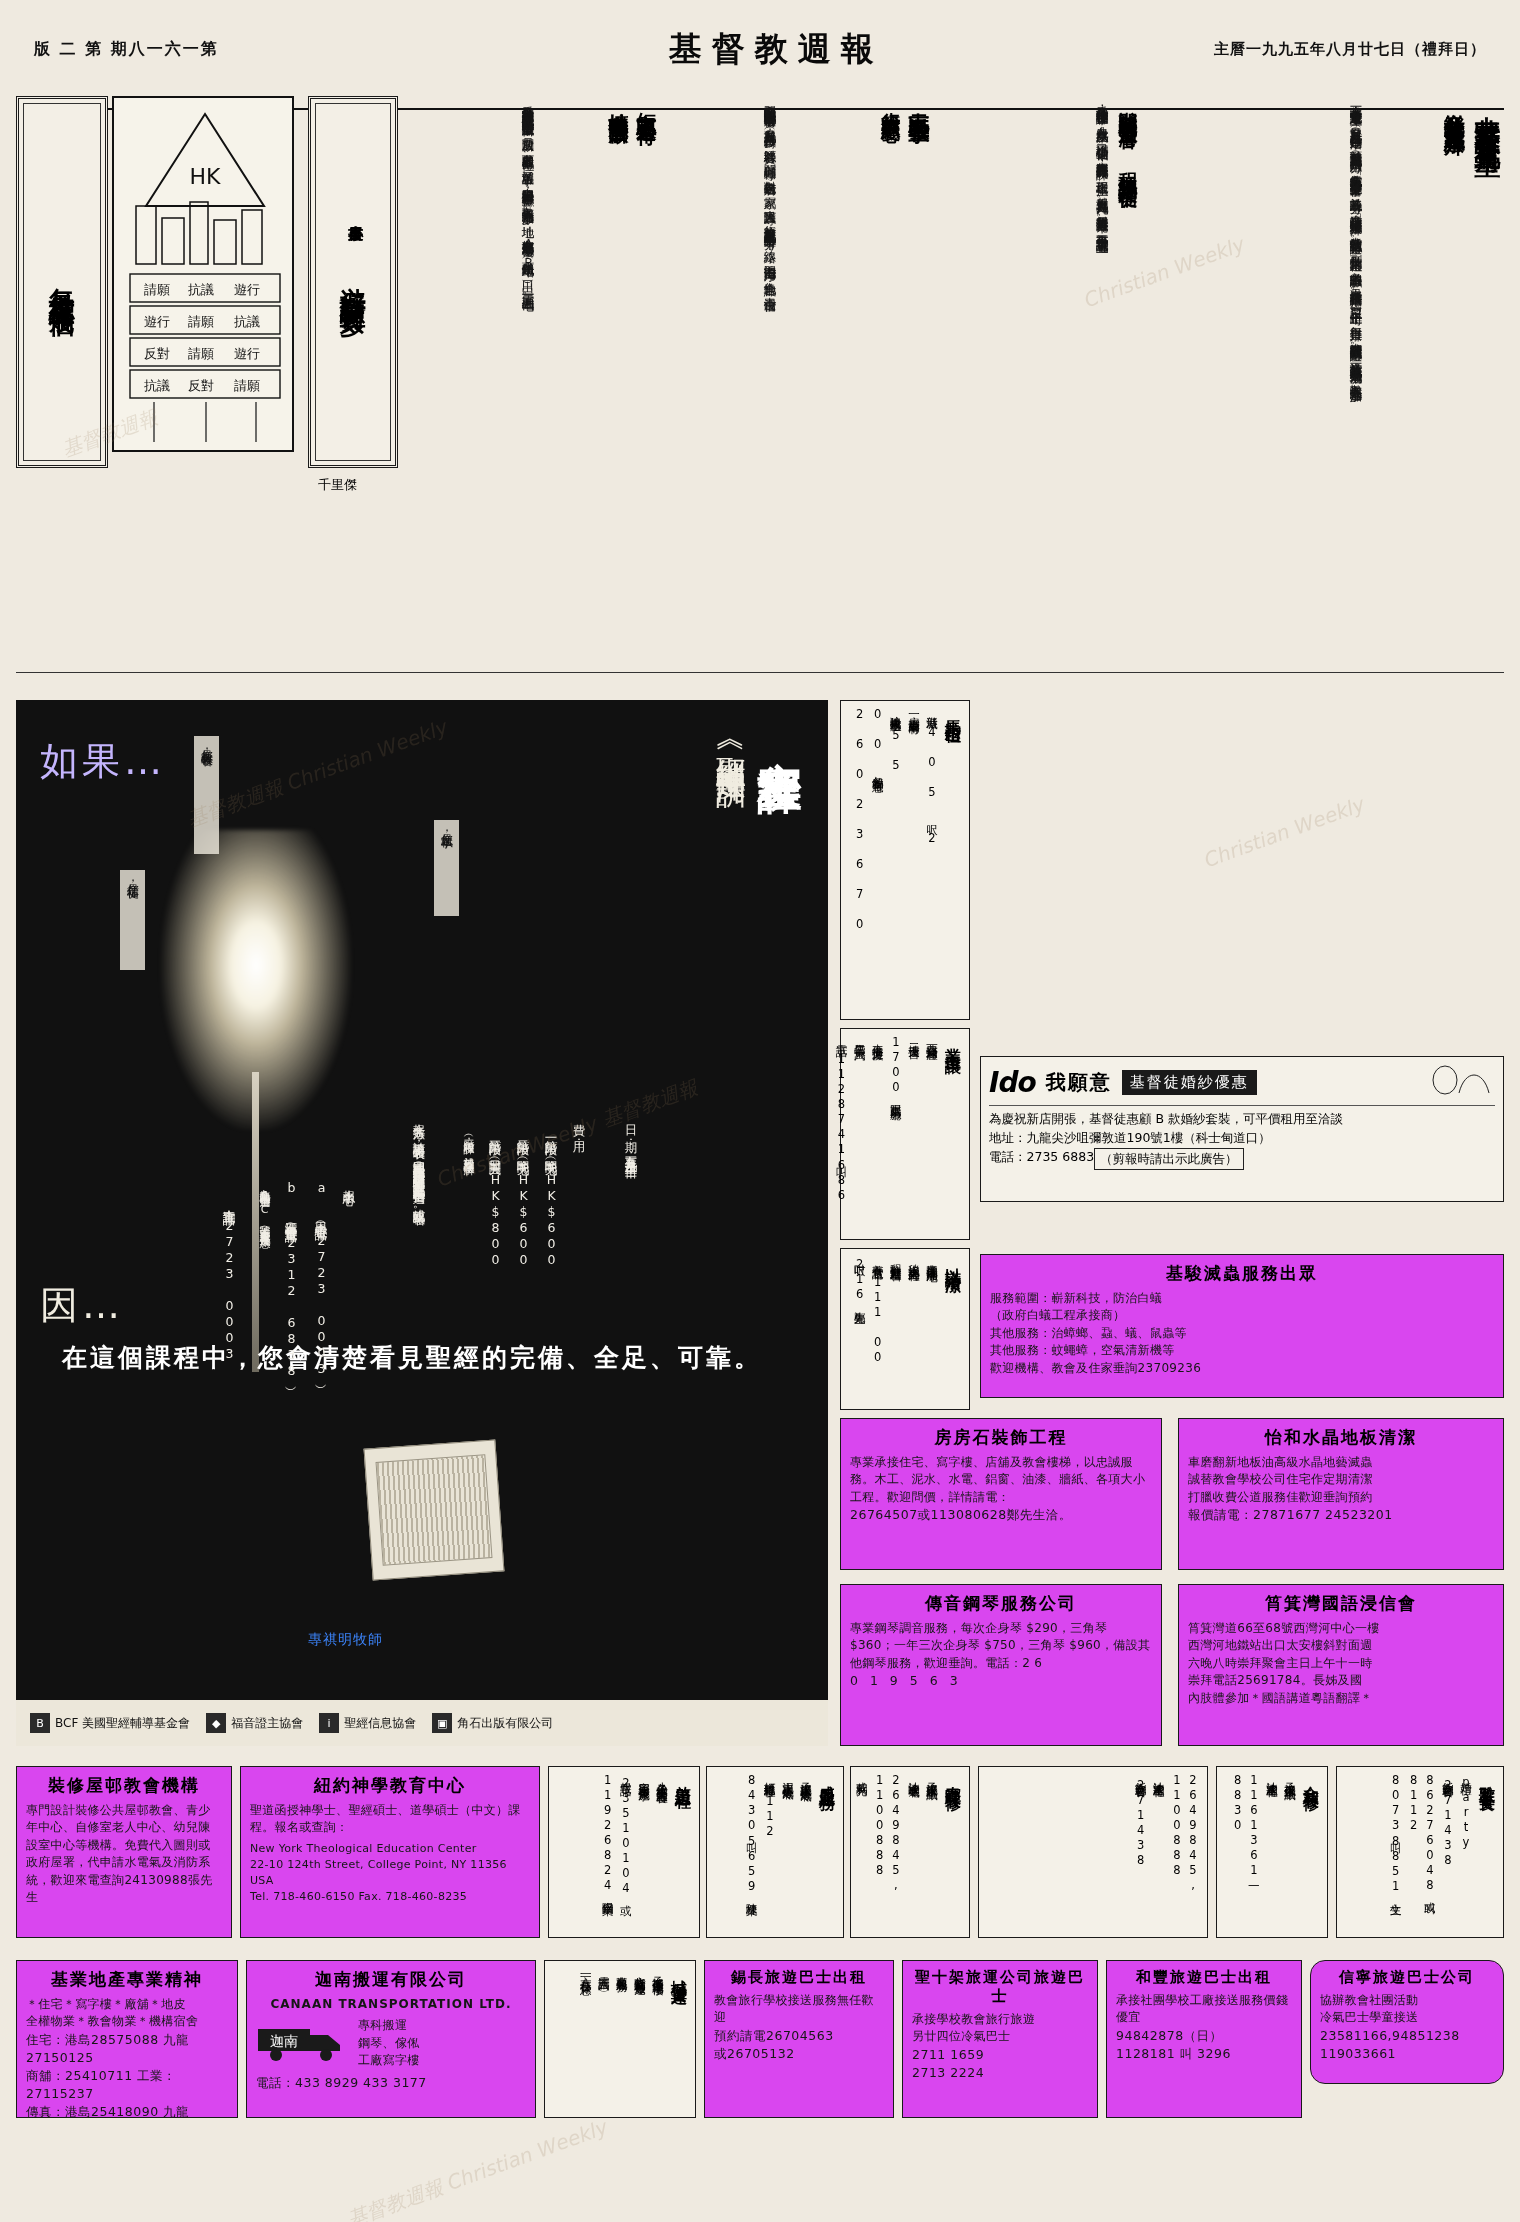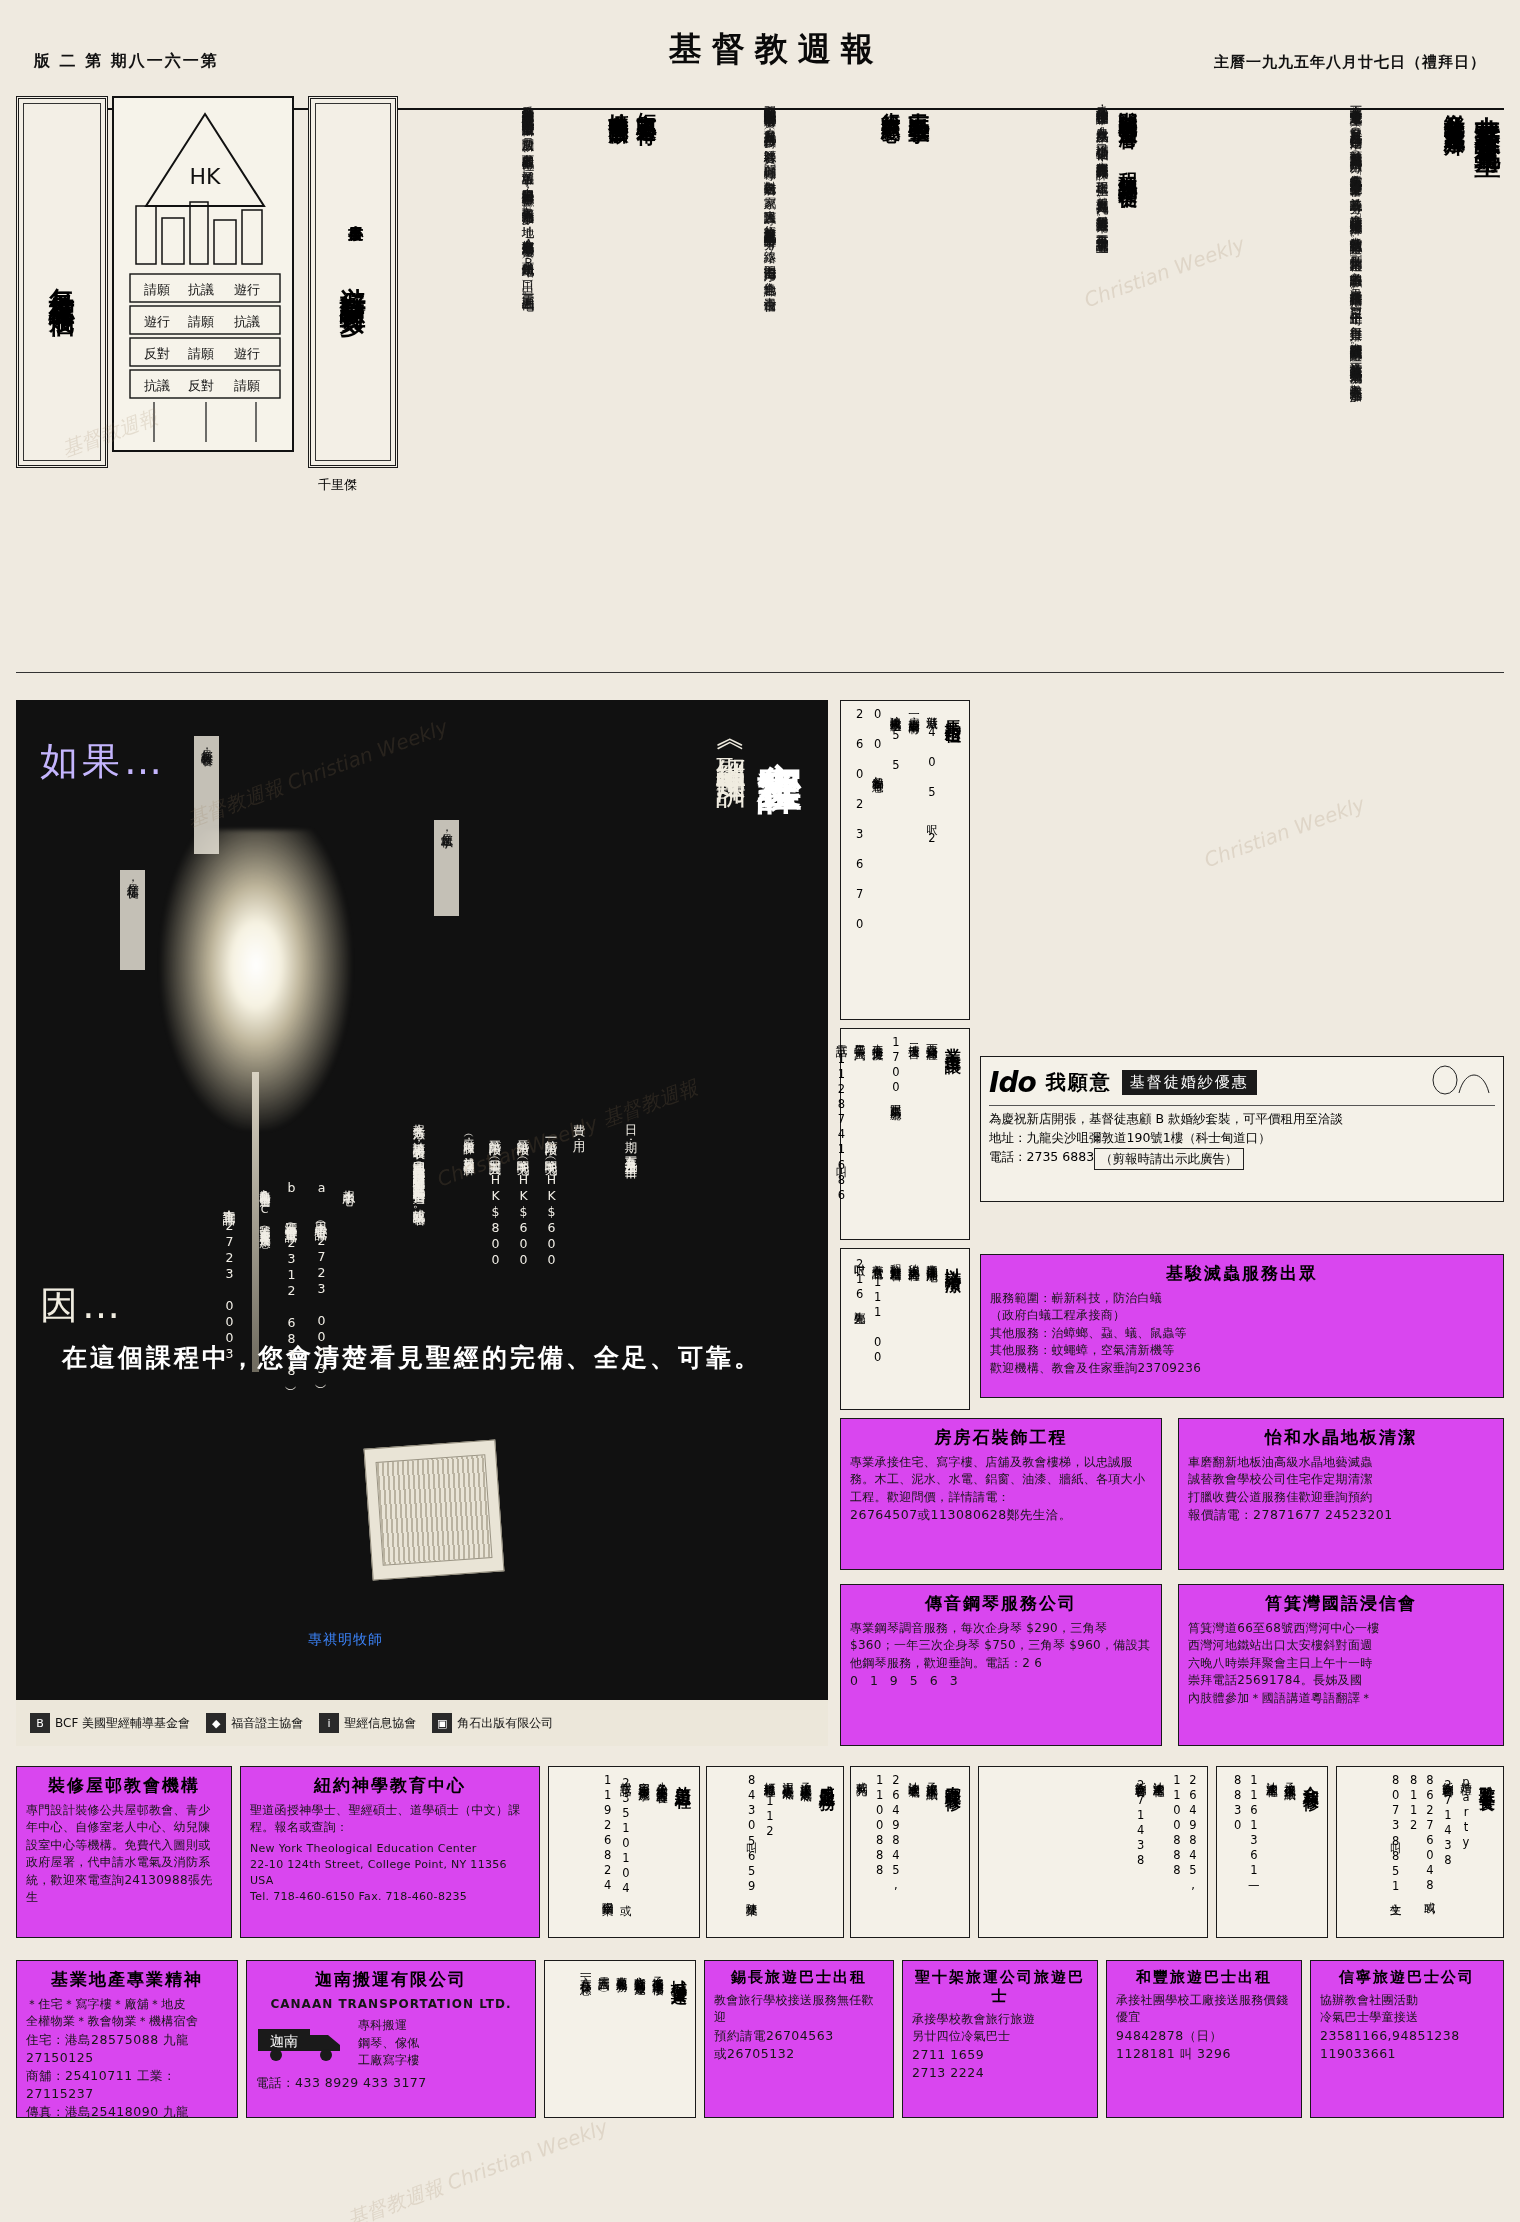--- a/index.html
+++ b/index.html
@@ -20,21 +20,21 @@
     text-orientation: upright;
     line-height: 1.25;
   }
   
   .masthead {
     position: absolute;
     top: 0; left: 0; right: 0;
     height: 72px;
     padding: 26px 34px 0 34px;
     display: flex;
-    align-items: flex-end;
+    align-items: center;
     justify-content: space-between;
   }
   .mh-left {
     font-size: 16px;
     letter-spacing: 2px;
     color: #111;
     font-weight: bold;
   }
   .mh-title {
     font-size: 33px;
@@ -621,21 +621,21 @@
     <p class="tel">2713  2224</p>
   </div>
 
   <div class="adbox" style="left:1106px; top:1960px; width:196px; height:158px;">
     <h4 style="font-size:15px;">和豐旅遊巴士出租</h4>
     <p>承接社團學校工廠接送服務價錢優宜</p>
     <p class="tel">94842878（日）</p>
     <p class="tel">1128181 叫 3296</p>
   </div>
 
-  <div class="adbox" style="left:1310px; top:1960px; width:194px; height:158px;">
+  <div class="adbox" style="left:1310px; top:1960px; width:194px; height:124px;border-radius:15px;">
     <h4 style="font-size:15px;">信寧旅遊巴士公司</h4>
     <p>協辦教會社團活動</p>
     <p>冷氣巴士學童接送</p>
     <p class="tel">23581166,94851238</p>
     <p class="tel">119033661</p>
   </div>
 
   <div class="wm" style="left:180px; top:760px;">基督教週報 Christian Weekly</div>
   <div class="wm" style="left:1080px; top:260px;">Christian Weekly</div>
   <div class="wm" style="left:60px; top:420px;">基督教週報</div>

